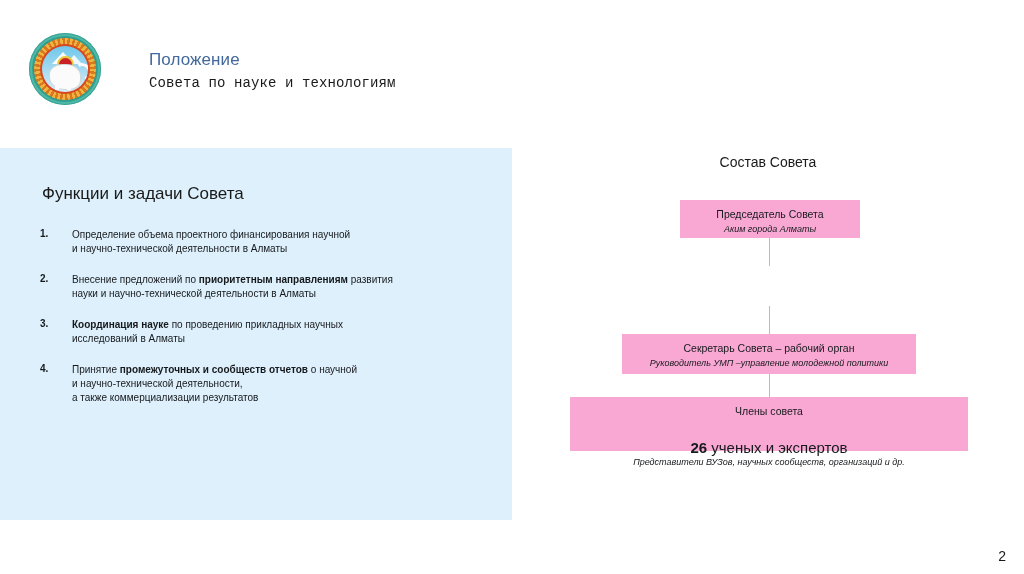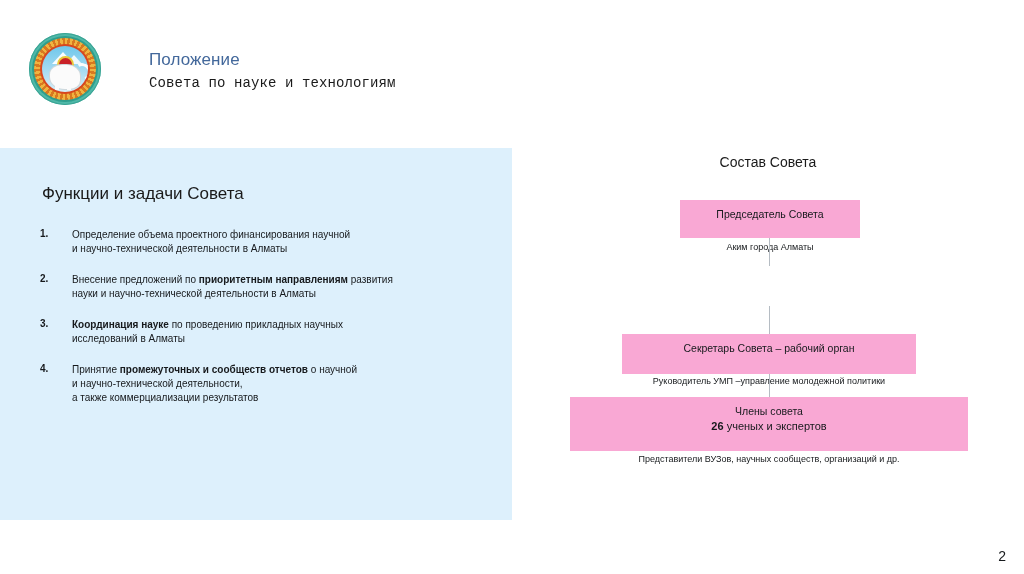--- a/index.html
+++ b/index.html
@@ -205,28 +205,29 @@
     box-sizing: border-box;
     padding: 7px 8px;
   }
   .node .node-title {
     font-size: 10.5px;
     color: #16191c;
     line-height: 15px;
   }
   .node .node-sub {
     font-size: 9px;
+    font-style: italic;
     color: #16191c;
     line-height: 14px;
-    margin-top: 18px;
   }
   .node .node-mid {
-    font-size: 11px;
+    font-size: 15px;
     color: #16191c;
     line-height: 15px;
+    margin-top: 21px;
   }
   .node .node-mid b { font-weight: bold; }
 
   .node-1 { left: 168px; top: 60px; width: 180px; height: 38px; }
   .node-2 { left: 60px;  top: 126px; width: 396px; height: 40px; }
   .node-3 { left: 110px; top: 194px; width: 294px; height: 40px; }
   .node-4 { left: 58px;  top: 257px; width: 398px; height: 54px; }
 
   .connector {
     position: absolute;

